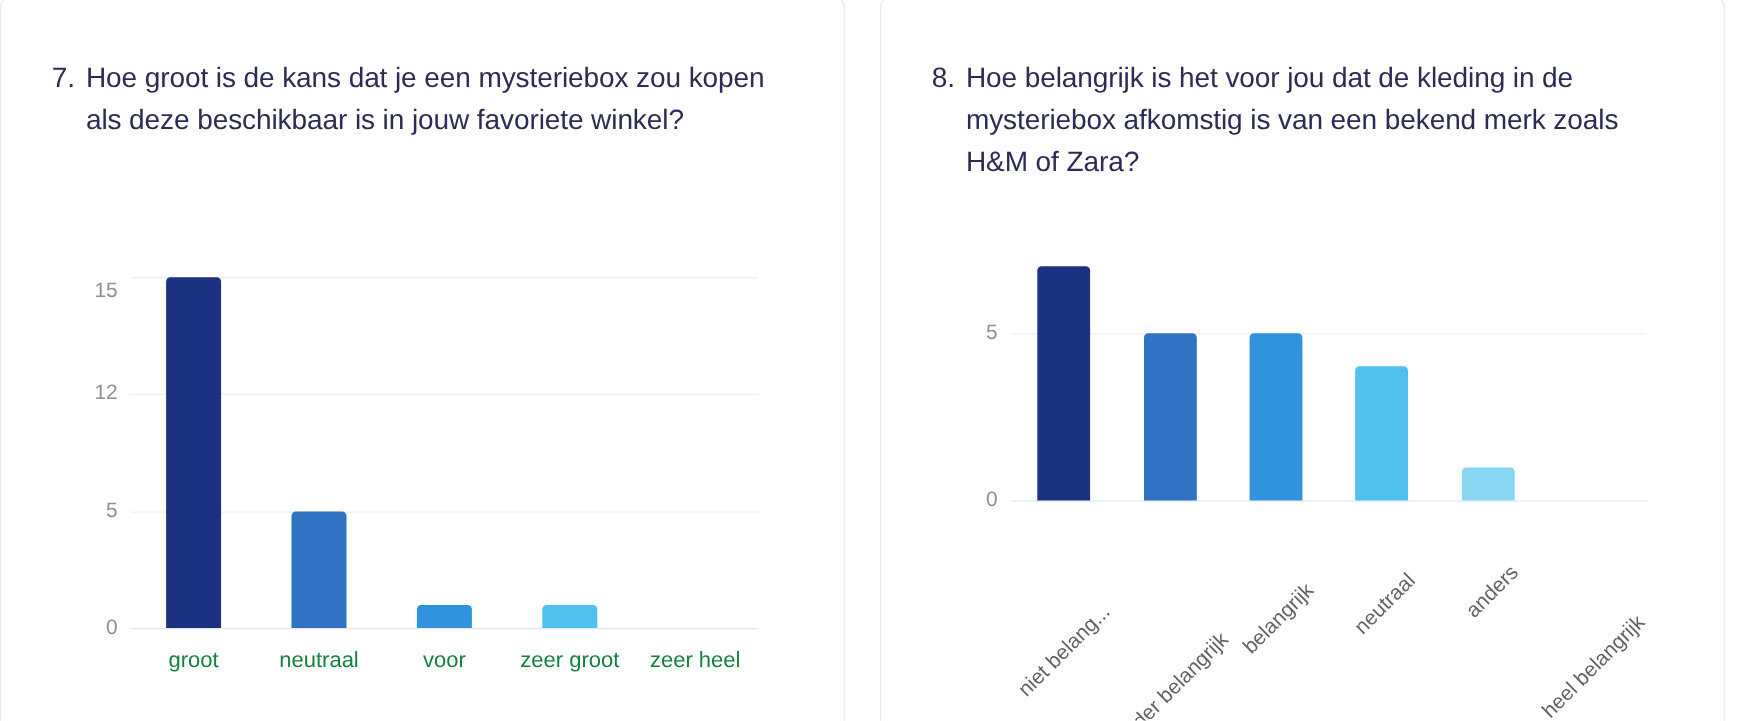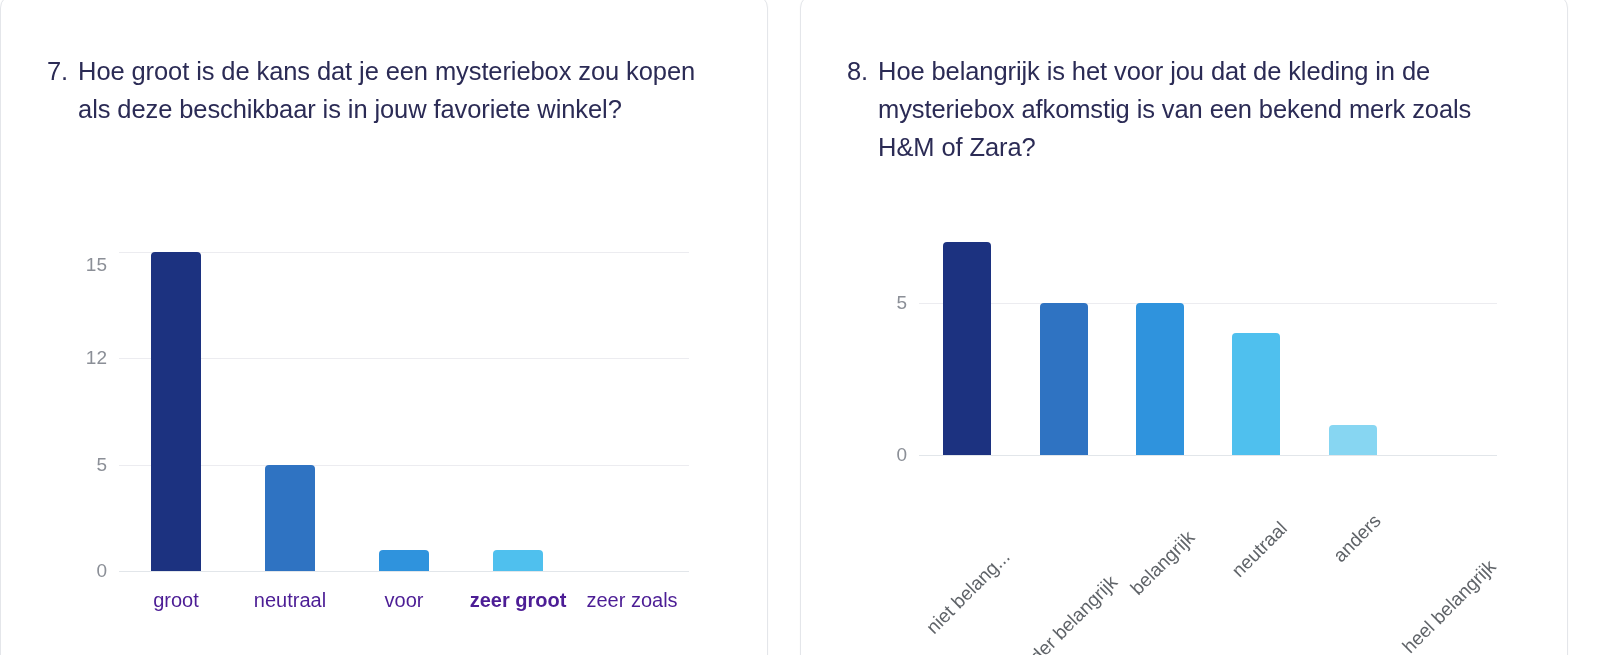--- a/index.html
+++ b/index.html
@@ -72,21 +72,21 @@
   .bar {
     position: absolute;
     bottom: 0;
     border-radius: 4px 4px 0 0;
   }
   .xlabel-h {
     position: absolute;
     top: 100%;
     margin-top: 18px;
     transform: translateX(-50%);
-    color: #4c1d95;
+    color: #15803d;
     font-size: 20px;
     white-space: nowrap;
   }
   .xlabel-r {
     position: absolute;
     top: 100%;
     margin-top: 14px;
     color: #5f6368;
     font-size: 19px;
     white-space: nowrap;
@@ -124,22 +124,22 @@
           <div class="ytick" style="top: 117.097px;">12</div>
           <div class="gridline" style="top: 10.6452px;"></div>
           <div class="ytick" style="top: 24px;">15</div>
           <div class="bar" title="groot: 15" style="left: 32px; width: 50px; height: 319.355px; background: rgb(28, 50, 128);"></div>
           <div class="xlabel-h" style="left: 57px;">groot</div>
           <div class="bar" title="neutraal: 5" style="left: 146px; width: 50px; height: 106.452px; background: rgb(47, 115, 194);"></div>
           <div class="xlabel-h" style="left: 171px;">neutraal</div>
           <div class="bar" title="klein: 1" style="left: 260px; width: 50px; height: 21.2903px; background: rgb(47, 147, 221);"></div>
           <div class="xlabel-h" style="left: 285px;">voor</div>
           <div class="bar" title="zeer groot: 1" style="left: 374px; width: 50px; height: 21.2903px; background: rgb(79, 192, 238);"></div>
-          <div class="xlabel-h" style="left: 399px; font-weight: bold;">zeer groot</div>
-          <div class="xlabel-h" style="left: 513px;">zeer zoals</div>
+          <div class="xlabel-h" style="left: 399px;">zeer groot</div>
+          <div class="xlabel-h" style="left: 513px;">zeer heel</div>
         </div>
     </div>
   </section>
 
   <section class="card card-right">
     <h2 class="q-title">
       <span class="q-num">8.</span>
       <span class="q-text">Hoe belangrijk is het voor jou dat de kleding in de mysteriebox afkomstig is van een bekend merk zoals H&amp;M of Zara?</span>
     </h2>
     <div class="chart" id="chart-right">

